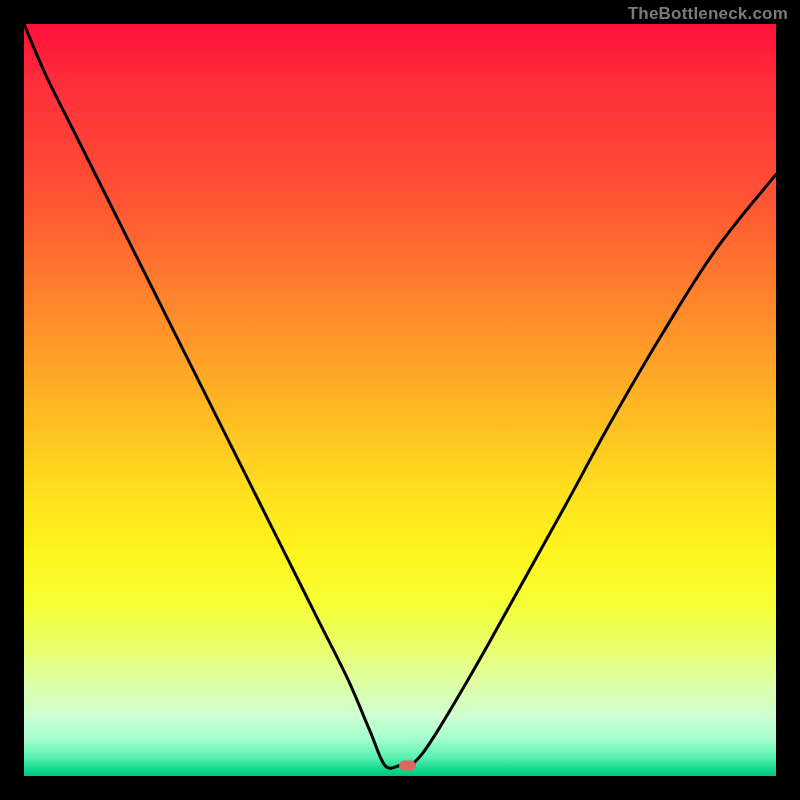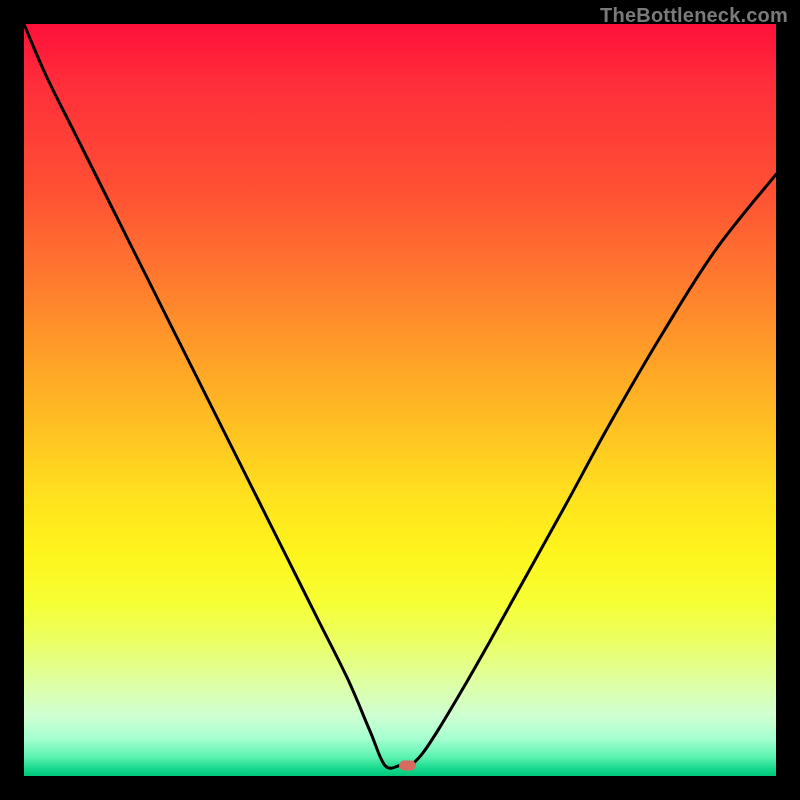--- a/index.html
+++ b/index.html
@@ -15,21 +15,21 @@
     width: 800px;
     height: 800px;
     position: relative;
     background: #000;
   }
   .watermark {
     position: absolute;
     top: 4px;
     right: 12px;
     color: #7a7a7a;
-    font-size: 20px;
+    font-size: 17px;
     font-weight: 600;
     letter-spacing: 0.2px;
     z-index: 4;
   }
   
   .plot {
     position: absolute;
     left: 24px;
     top: 24px;
     width: 752px;   

